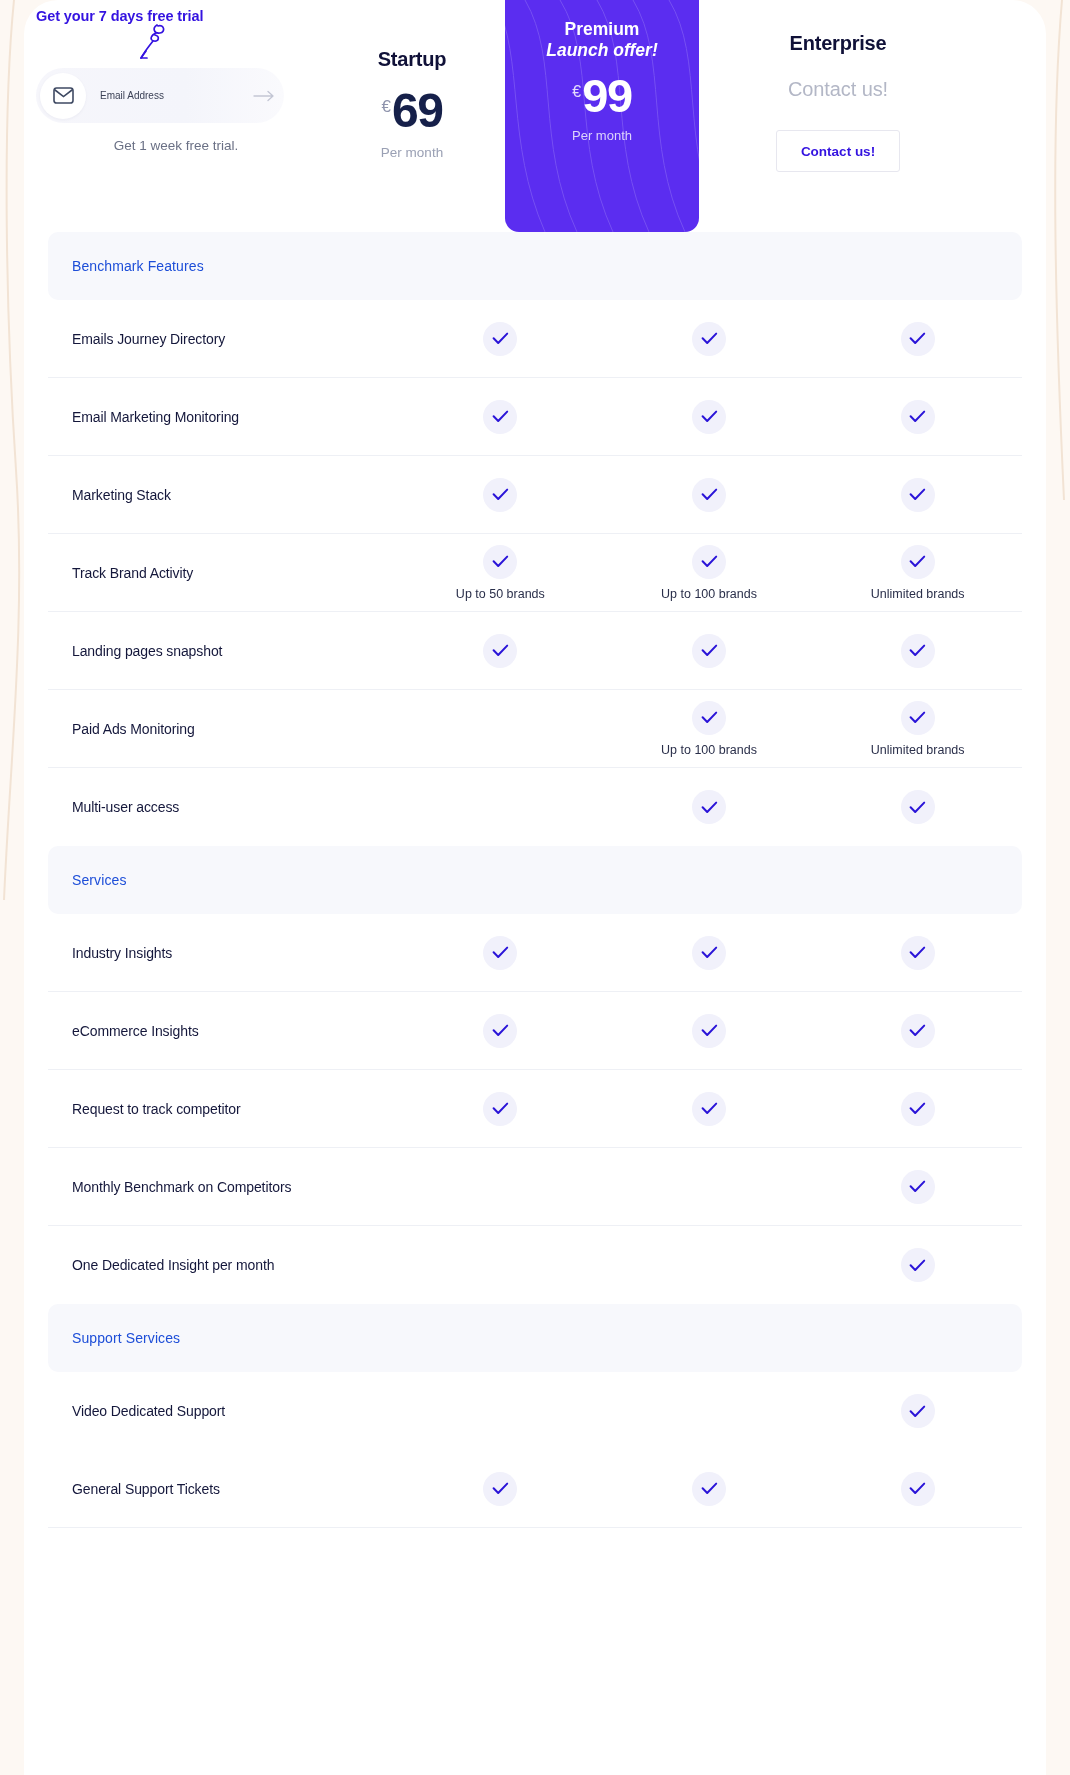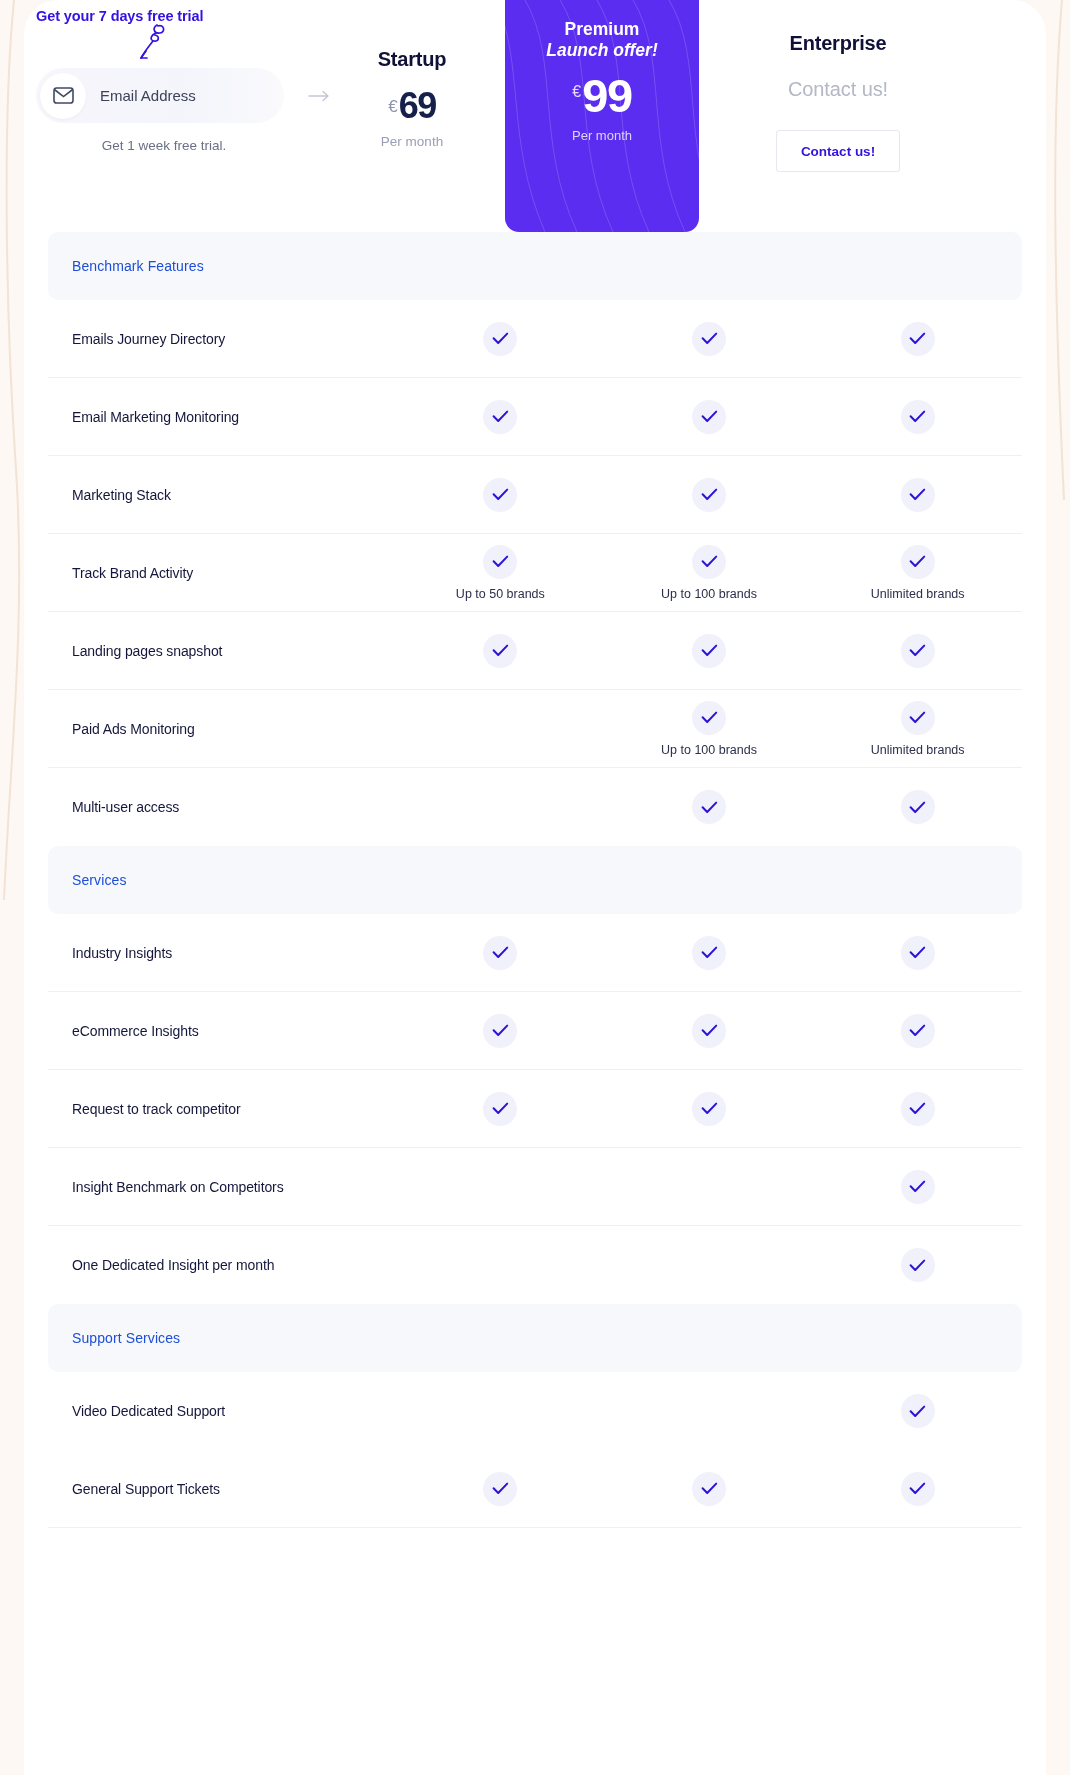--- a/index.html
+++ b/index.html
@@ -88,37 +88,37 @@
     flex: none;
     box-shadow: 0 1px 3px rgba(40,40,90,0.05);
   }
 
   .email-input {
     flex: 1;
     border: none;
     background: transparent;
     outline: none;
     font-family: "Liberation Sans", sans-serif;
-    font-size: 15px;
+    font-size: 10px;
     color: #3c4257;
     padding-left: 14px;
   }
   .email-input::placeholder { color: #3c4257; opacity: 1; }
 
   .submit-arrow {
     width: 40px;
     display: flex;
     align-items: center;
     justify-content: center;
     flex: none;
   }
 
   .trial-sub {
     position: absolute;
-    left: 16px;
+    left: 28px;
     top: 138px;
     width: 248px;
     text-align: center;
     font-size: 13.5px;
     color: #6a7085;
   }
 
   
   .plan-startup {
     position: absolute;
@@ -140,21 +140,21 @@
     justify-content: center;
     margin-top: 18px;
   }
   .currency {
     font-size: 17px;
     color: #8f94ad;
     margin-top: 8px;
     margin-right: 1px;
   }
   .price-num {
-    font-size: 36px;
+    font-size: 48px;
     font-weight: bold;
     color: #16204a;
     letter-spacing: -1.5px;
     line-height: 0.92;
   }
   .per-month {
     margin-top: 12px;
     font-size: 13.5px;
     color: #9aa0b4;
   }
@@ -633,21 +633,21 @@
         </div>
         <div class="fcell">
           <span class="check-wrap">
             <svg width="17" height="13" viewBox="0 0 17 13" fill="none">
               <path d="M1.6 6.3 L6.2 11 L15.2 1.6" stroke="#2a14d8" stroke-width="2" fill="none" stroke-linecap="round" stroke-linejoin="round"></path>
             </svg>
           </span>
         </div>
       </div>
       <div class="frow">
-        <div class="fname">Insight Benchmark on Competitors</div>
+        <div class="fname">Monthly Benchmark on Competitors</div>
         <div class="fcell">
           <span class="empty-cell"></span>
         </div>
         <div class="fcell">
           <span class="empty-cell"></span>
         </div>
         <div class="fcell">
           <span class="check-wrap">
             <svg width="17" height="13" viewBox="0 0 17 13" fill="none">
               <path d="M1.6 6.3 L6.2 11 L15.2 1.6" stroke="#2a14d8" stroke-width="2" fill="none" stroke-linecap="round" stroke-linejoin="round"></path>

